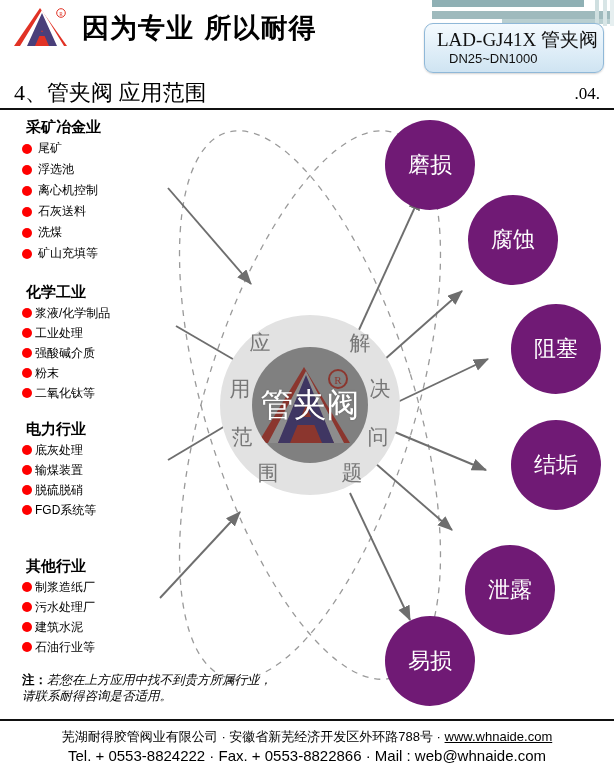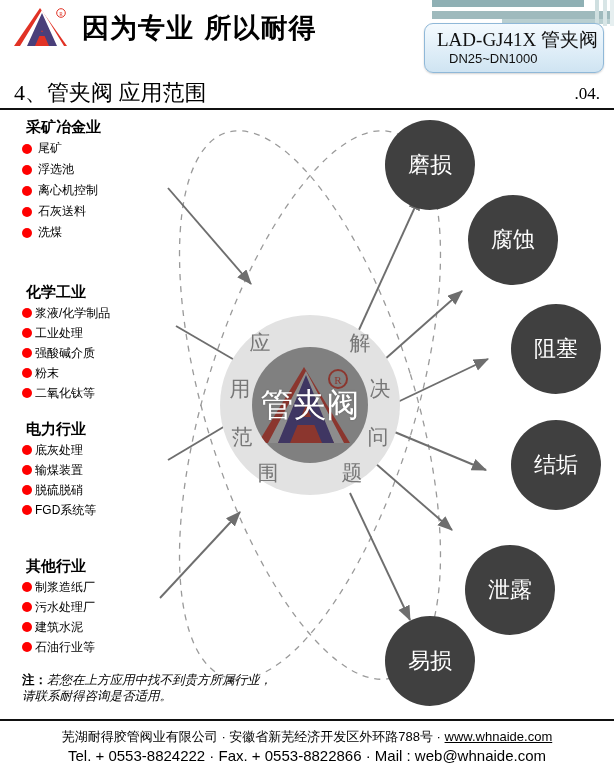--- a/index.html
+++ b/index.html
@@ -90,21 +90,21 @@
     text-shadow:0 0 2px rgba(0,0,0,.25);
   }
   .ringword{
     position:absolute;font-size:21px;color:#777;
     font-family:"Liberation Serif","DejaVu Serif",serif;
     width:24px;text-align:center;line-height:24px;
   }
 
   
   .bub{
-    position:absolute;border-radius:50%;background:#404040;color:#fff;
+    position:absolute;border-radius:50%;background:#701a75;color:#fff;
     display:flex;align-items:center;justify-content:center;
     font-family:"DejaVu Sans","Liberation Sans",sans-serif;
     font-size:22px;white-space:nowrap;
   }
 
   
   .footer{position:absolute;left:0;top:727px;width:614px;text-align:center;}
   .f1{font-size:13px;line-height:19px;white-space:nowrap;
       font-family:"Liberation Sans","DejaVu Sans",sans-serif;}
   .f1 u{text-decoration:underline;}
@@ -189,20 +189,24 @@
         <span class="dot"></span>
         <span>离心机控制</span>
       </div>
     <div class="li">
         <span class="dot"></span>
         <span>石灰送料</span>
       </div>
     <div class="li">
         <span class="dot"></span>
         <span>洗煤</span>
+      </div>
+    <div class="li">
+        <span class="dot"></span>
+        <span>矿山充填等</span>
       </div>
   </div>
 
   <div class="group" style="top:283px">
     <div class="grp-title">化学工业</div>
     <div class="li">
         <span class="dot"></span>
         <span>浆液/化学制品</span>
       </div>
     <div class="li">

